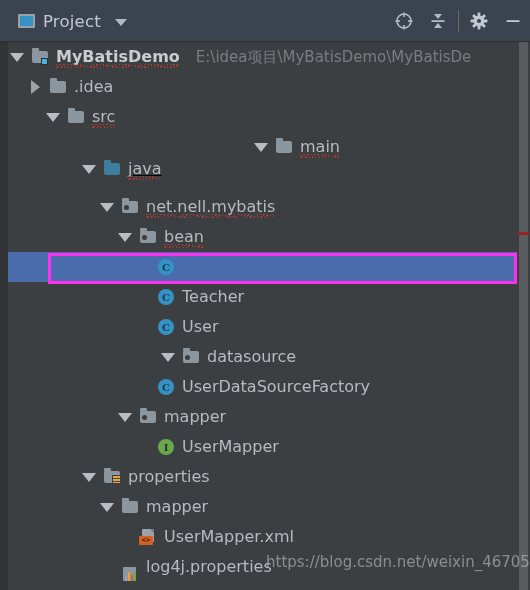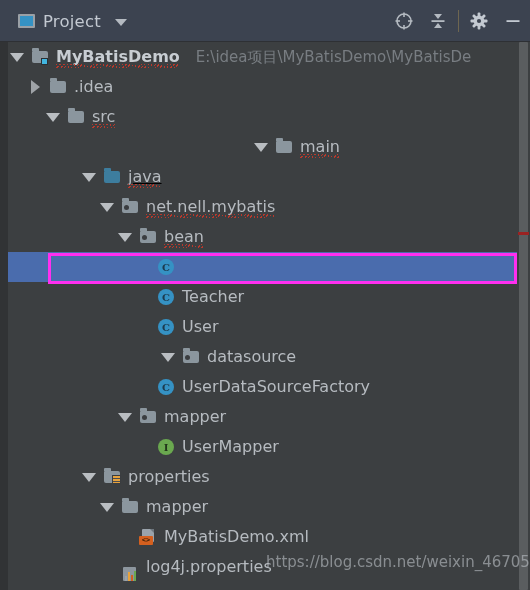--- a/index.html
+++ b/index.html
@@ -433,21 +433,21 @@
           <div class="row-inner" style="margin-left: 64px;">
             <span class="twisty open">
               <i></i>
             </span>
             <span class="ico">
               <span class="fld"></span>
             </span>
             <span class="label squig">main</span>
           </div>
         </div>
-        <div class="row" style="top: 120px; text-decoration: underline;">
+        <div class="row" style="top: 112px; text-decoration: underline;">
           <div class="row-inner" style="margin-left: 82px;">
             <span class="twisty open">
               <i></i>
             </span>
             <span class="ico">
               <span class="fld blue"></span>
             </span>
             <span class="label squig">java</span>
           </div>
         </div>
@@ -578,21 +578,21 @@
         </div>
         <div class="row" style="top: 480px;">
           <div class="row-inner" style="margin-left: 118px;">
             <span class="twisty none">
               <i></i>
             </span>
             <span class="ico xmlico">
               <span class="page"></span>
               <span class="tag">&lt;&gt;</span>
             </span>
-            <span class="label">MyBatisDemo.xml</span>
+            <span class="label">UserMapper.xml</span>
           </div>
         </div>
         <div class="row" style="top: 510px;">
           <div class="row-inner" style="margin-left: 100px; align-items: flex-end;">
             <span class="twisty none">
               <i></i>
             </span>
             <span class="ico propico">
               <span class="page"></span>
               <span class="bars">

